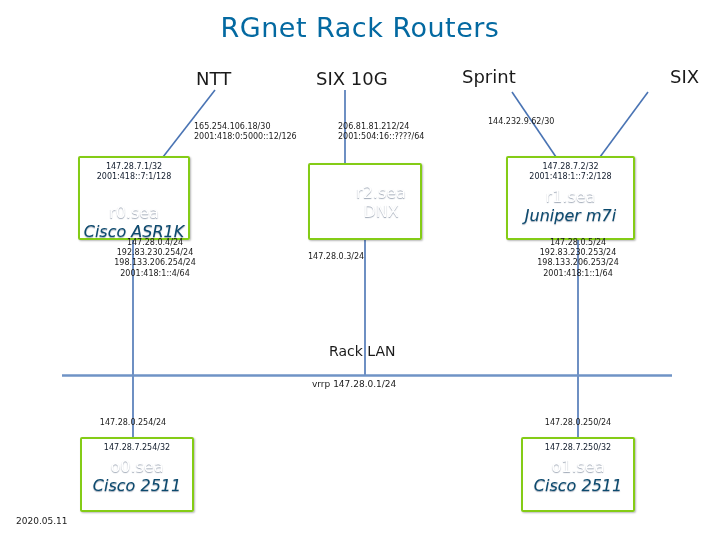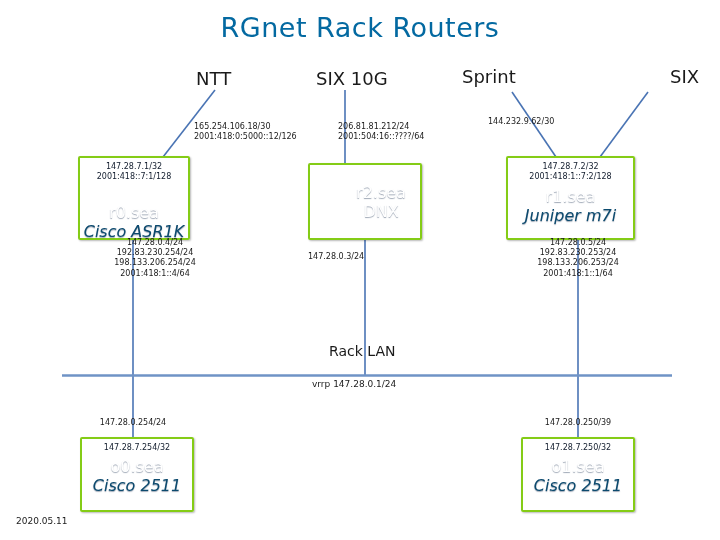--- a/index.html
+++ b/index.html
@@ -220,21 +220,21 @@
   <div class="addr center" style="left:74px; top:418px; width:118px;">
     <div>147.28.0.254/24</div>
   </div>
   <div class="node" style="left:80px; top:437px; width:114px; height:75px;">
     <div class="node-addr">147.28.7.254/32</div>
     <div class="node-name" style="margin-top:4px;">o0.sea</div>
     <div class="node-model">Cisco 2511</div>
   </div>
 
   <div class="addr center" style="left:519px; top:418px; width:118px;">
-    <div>147.28.0.250/39</div>
+    <div>147.28.0.250/24</div>
   </div>
   <div class="node" style="left:521px; top:437px; width:114px; height:75px;">
     <div class="node-addr">147.28.7.250/32</div>
     <div class="node-name" style="margin-top:4px;">o1.sea</div>
     <div class="node-model">Cisco 2511</div>
   </div>
 
   <div class="footer-date">2020.05.11</div>
 
 </div>

